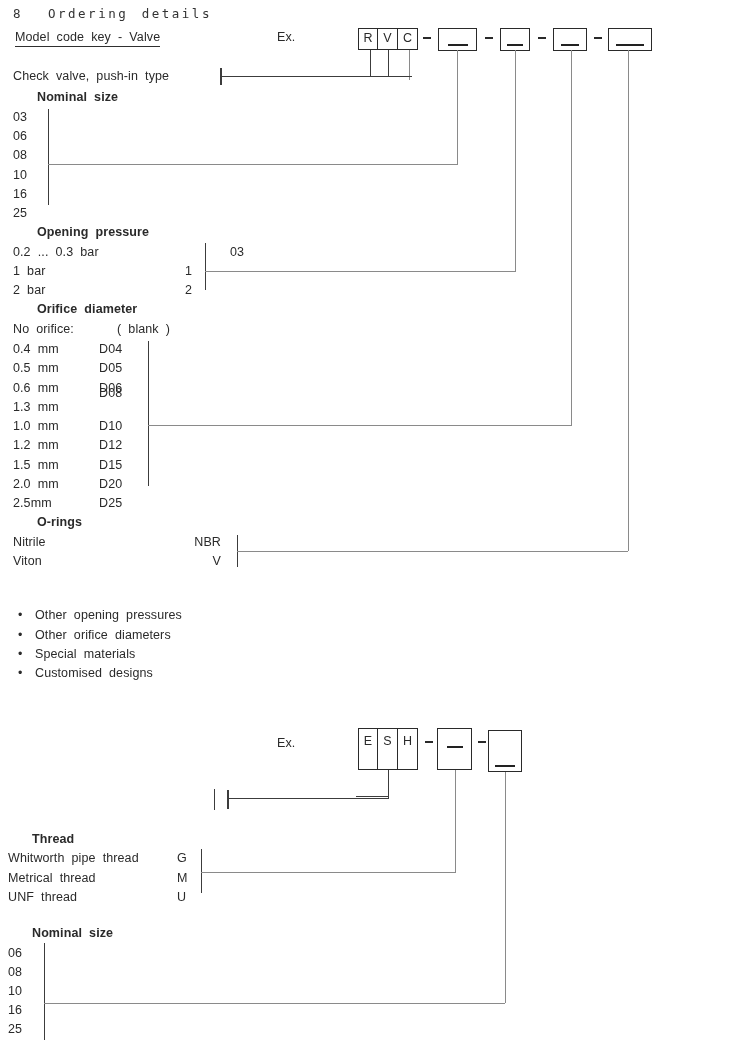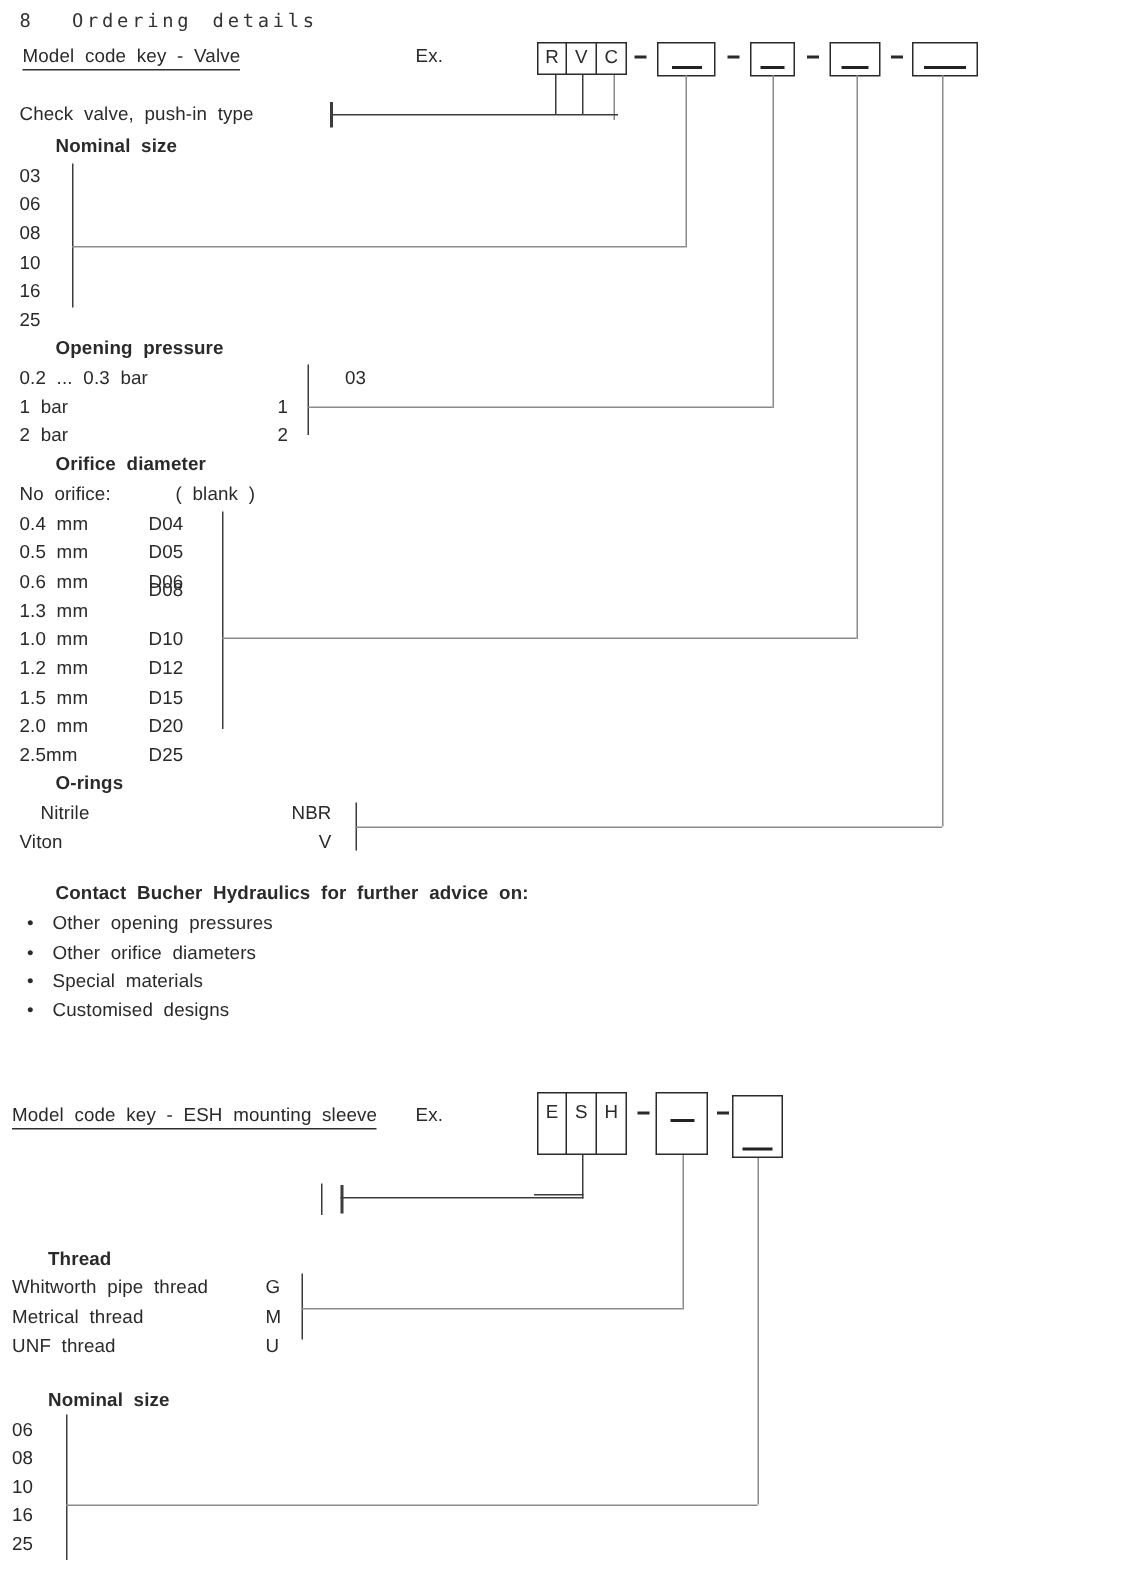--- a/index.html
+++ b/index.html
@@ -108,43 +108,41 @@
   <div class="t" style="left:99px;top:457px">D15</div>
   <div class="t" style="left:13px;top:476px">2.0 mm</div>
   <div class="t" style="left:99px;top:476px">D20</div>
   <div class="t" style="left:13px;top:495px">2.5mm</div>
   <div class="t" style="left:99px;top:495px">D25</div>
   <div class="vl dk" style="left:148px;top:341px;height:145px"></div>
   <div class="hl" style="left:148px;top:425px;width:423px"></div>
   <div class="vl" style="left:571px;top:50px;height:376px"></div>
 
   <div class="t b" style="left:13px;top:514px">O-rings</div>
-  <div class="t" style="left:27px;top:534px">Nitrile</div>
+  <div class="t" style="left:13px;top:534px">Nitrile</div>
   <div class="t right" style="left:170px;top:534px;width:51px">NBR</div>
   <div class="t" style="left:13px;top:553px">Viton</div>
   <div class="t right" style="left:170px;top:553px;width:51px">V</div>
   <div class="vl dk" style="left:237px;top:535px;height:32px"></div>
   <div class="hl" style="left:237px;top:551px;width:391px"></div>
   <div class="vl" style="left:628px;top:50px;height:501px"></div>
 
-  <div class="t b" style="left:13px;top:587px">Contact Bucher Hydraulics for further advice on:</div>
   <div class="t" style="left:18px;top:607px">
     <span class="bullet">•</span><span>Other opening pressures</span>
   </div>
   <div class="t" style="left:18px;top:627px">
     <span class="bullet">•</span><span>Other orifice diameters</span>
   </div>
   <div class="t" style="left:18px;top:646px">
     <span class="bullet">•</span><span>Special materials</span>
   </div>
   <div class="t" style="left:18px;top:665px">
     <span class="bullet">•</span><span>Customised designs</span>
   </div>
 
-  <div class="t u" style="left:8px;top:735px">Model code key - ESH mounting sleeve</div>
   <div class="t" style="left:277px;top:735px">Ex.</div>
 
   <div class="cells h42" style="left:358px;top:728px">
     <div>E</div>
     <div>S</div>
     <div>H</div>
   </div>
   <div class="dash" style="left:425px;top:741px"></div>
   <div class="box" style="left:437px;top:728px;width:35px;height:42px">
     <div class="us" style="width:16px;top:17px"></div>

